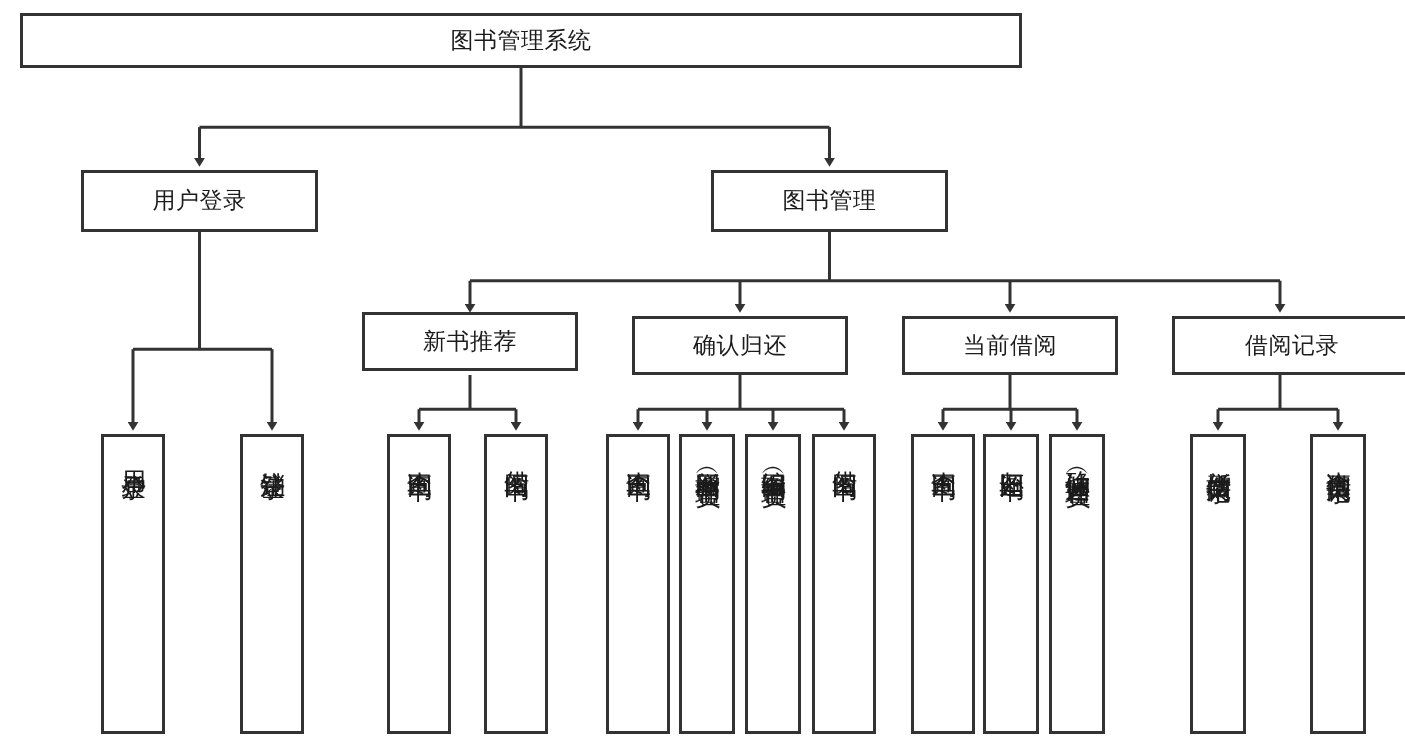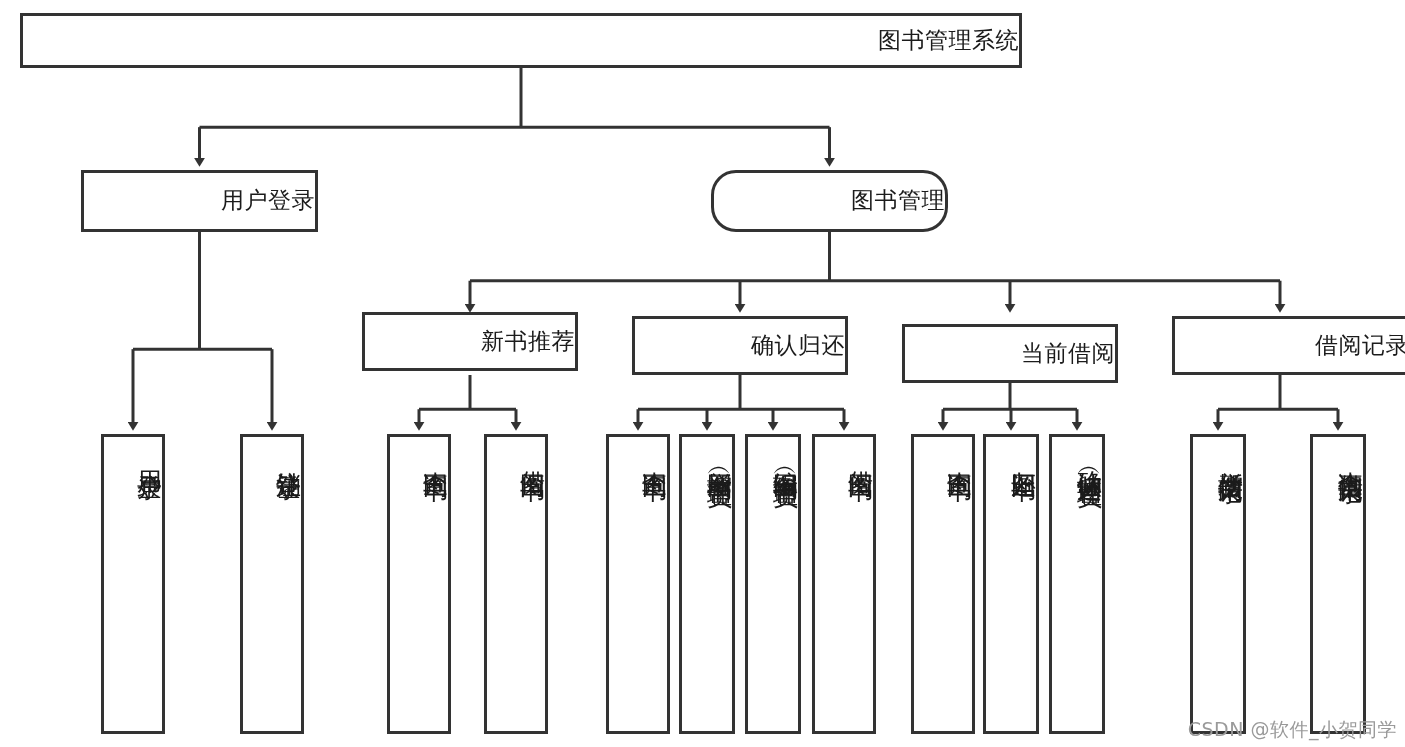--- a/index.html
+++ b/index.html
@@ -26,21 +26,21 @@
     height: 747px;
     pointer-events: none;
   }
   .node {
     position: absolute;
     box-sizing: border-box;
     background: #ffffff;
     border: 3px solid #333333;
     display: flex;
     align-items: center;
-    justify-content: flex-end;
+    justify-content: center;
     color: #1b1b1b;
   }
   .node-label {
     display: block;
     text-align: center;
     line-height: 1.18;
     letter-spacing: 0.5px;
   }
   
   .node.h .node-label {
@@ -122,30 +122,30 @@
       </g>
   </svg>
 
   <div id="node-layer">
       <div class="node h root" style="left: 20px; top: 13px; width: 1002px; height: 55px;">
         <span class="node-label">图书管理系统</span>
       </div>
       <div class="node h" style="left: 81px; top: 170px; width: 237px; height: 62px;">
         <span class="node-label">用户登录</span>
       </div>
-      <div class="node h" style="left: 711px; top: 170px; width: 237px; height: 62px; border-radius: 25px;">
+      <div class="node h" style="left: 711px; top: 170px; width: 237px; height: 62px;">
         <span class="node-label">图书管理</span>
       </div>
       <div class="node h" style="left: 362px; top: 312px; width: 216px; height: 59px;">
         <span class="node-label">新书推荐</span>
       </div>
       <div class="node h" style="left: 632px; top: 316px; width: 216px; height: 59px;">
         <span class="node-label">确认归还</span>
       </div>
-      <div class="node h" style="left: 902px; top: 316px; width: 216px; height: 59px; margin-top: 8px;">
+      <div class="node h" style="left: 902px; top: 316px; width: 216px; height: 59px;">
         <span class="node-label">当前借阅</span>
       </div>
       <div class="node h" style="left: 1172px; top: 316px; width: 240px; height: 59px;">
         <span class="node-label">借阅记录</span>
       </div>
       <div class="node v" style="left: 101px; top: 434px; width: 64px; height: 300px;">
         <span class="node-label">用户登录</span>
       </div>
       <div class="node v" style="left: 240px; top: 434px; width: 64px; height: 300px;">
         <span class="node-label">注销登录</span>
@@ -178,14 +178,13 @@
         <span class="node-label">确认归还（管理员）</span>
       </div>
       <div class="node v" style="left: 1190px; top: 434px; width: 56px; height: 300px;">
         <span class="node-label">新增借阅记录</span>
       </div>
       <div class="node v" style="left: 1310px; top: 434px; width: 56px; height: 300px;">
         <span class="node-label">查询借阅记录</span>
       </div>
     </div>
 
-  <div class="watermark">CSDN @软件_小贺同学</div>
 </div>
 
 </body></html>

